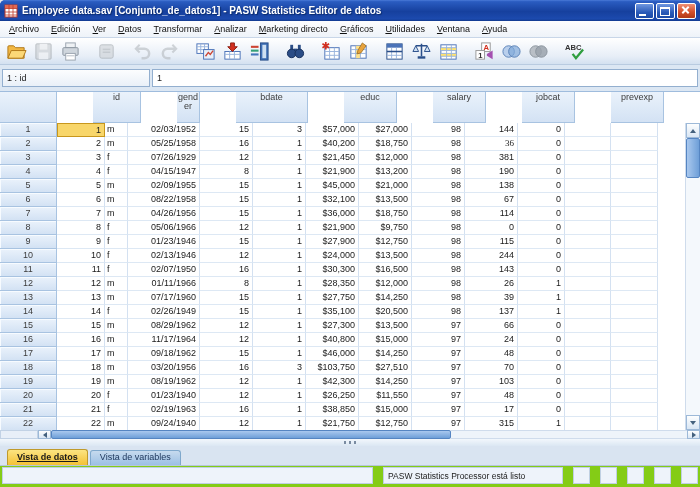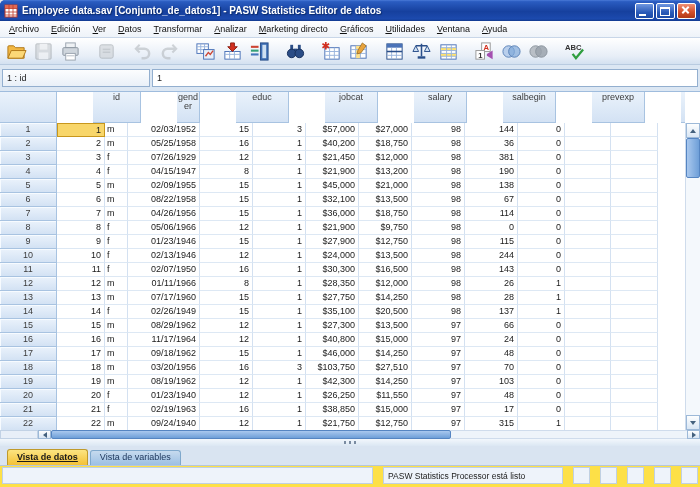--- a/index.html
+++ b/index.html
@@ -82,21 +82,21 @@
   .splitter{height:7px;background:linear-gradient(#f2f7fc,#dbe7f3);display:flex;align-items:center;justify-content:center;}
   .split-dots{width:14px;height:3px;background:radial-gradient(circle 1.4px at 2px 1.5px,#7a8ca2 95%,transparent),
     radial-gradient(circle 1.4px at 7px 1.5px,#7a8ca2 95%,transparent),
     radial-gradient(circle 1.4px at 12px 1.5px,#7a8ca2 95%,transparent);}
   .tabs{height:19px;background:#d9e4f1;display:flex;align-items:flex-end;padding-left:7px;gap:2px;}
   .tab{font-size:9px;padding:2px 9px 3px;border-radius:3px 3px 0 0;cursor:pointer;}
   .tab.active{background:linear-gradient(#fce481,#f3c136);border:1px solid #bf9a2c;border-bottom:none;
     font-weight:bold;color:#1a1a1a;text-decoration:underline;}
   .tab.inactive{background:linear-gradient(#c6daee,#9cc0e4);border:1px solid #7fa8cc;border-bottom:none;
     color:#20395e;padding-top:1px;}
-  .statusbar{height:19px;background:#fde047;border-top:1px solid #b6c6da;display:flex;padding:1px 2px;gap:10px;}
+  .statusbar{height:19px;background:#84cc16;border-top:1px solid #b6c6da;display:flex;padding:1px 2px;gap:10px;}
   .st-panel{border:1px solid #c0d0e2;background:#eef3fa;height:15px;}
   .st-main{flex:1;}
   .st-msg{width:170px;font-size:8.5px;color:#222;display:flex;align-items:center;padding:0 4px;white-space:nowrap;}
   .st-cell{width:15px;}
 </style>
 </head>
 <body>
 
 <div class="window">
 
@@ -284,24 +284,24 @@
     <span class="cr-box cr-cell">1 : id</span>
     <span class="cr-box cr-edit">1</span>
   </div>
 
   <div class="grid-area">
     <div class="grid" id="grid">
         <div class="g-row g-header">
           <div class="gc corner" style="width: 57px;"></div>
           <div class="gc hdr" style="width: 48px;">id</div>
           <div class="gc hdr" style="width: 23px;">gender</div>
+          <div class="gc hdr" style="width: 72px;">bdate</div>
           <div class="gc hdr" style="width: 53px;">educ</div>
+          <div class="gc hdr" style="width: 53px;">salary</div>
           <div class="gc hdr" style="width: 53px;">jobcat</div>
-          <div class="gc hdr" style="width: 53px;">salary</div>
-          <div class="gc hdr" style="width: 53px;">salbegin</div>
           <div class="gc hdr" style="width: 53px;">prevexp</div>
           <div class="gc hdr" style="width: 53px;">jobtime</div>
           <div class="gc hdr" style="width: 47px;">minority</div>
           <div class="gc hdr dim" style="width: 46px;">var</div>
           <div class="gc hdr dim" style="width: 47px;">var</div>
           <div class="gc hdr fillerh" style="flex: 1 1 0%;"></div>
         </div>
         <div class="g-row">
           <div class="gc rowhdr" style="width: 57px;">1</div>
           <div class="gc num selected" style="width: 48px;">1</div>
@@ -321,21 +321,21 @@
         <div class="g-row">
           <div class="gc rowhdr" style="width: 57px;">2</div>
           <div class="gc num" style="width: 48px;">2</div>
           <div class="gc txt" style="width: 23px;">m</div>
           <div class="gc num" style="width: 72px;">05/25/1958</div>
           <div class="gc num" style="width: 53px;">16</div>
           <div class="gc num" style="width: 53px;">1</div>
           <div class="gc num" style="width: 53px;">$40,200</div>
           <div class="gc num" style="width: 53px;">$18,750</div>
           <div class="gc num" style="width: 53px;">98</div>
-          <div class="gc num" style="width: 53px;">36</div>
+          <div class="gc num" style="width: 53px; font-family: Liberation Serif, serif;">36</div>
           <div class="gc num" style="width: 47px;">0</div>
           <div class="gc num" style="width: 46px;"></div>
           <div class="gc num" style="width: 47px;"></div>
           <div class="gc filler" style="flex: 1 1 0%;"></div>
         </div>
         <div class="g-row">
           <div class="gc rowhdr" style="width: 57px;">3</div>
           <div class="gc num" style="width: 48px;">3</div>
           <div class="gc txt" style="width: 23px;">f</div>
           <div class="gc num" style="width: 72px;">07/26/1929</div>
@@ -497,21 +497,21 @@
         <div class="g-row">
           <div class="gc rowhdr" style="width: 57px;">13</div>
           <div class="gc num" style="width: 48px;">13</div>
           <div class="gc txt" style="width: 23px;">m</div>
           <div class="gc num" style="width: 72px;">07/17/1960</div>
           <div class="gc num" style="width: 53px;">15</div>
           <div class="gc num" style="width: 53px;">1</div>
           <div class="gc num" style="width: 53px;">$27,750</div>
           <div class="gc num" style="width: 53px;">$14,250</div>
           <div class="gc num" style="width: 53px;">98</div>
-          <div class="gc num" style="width: 53px;">28</div>
+          <div class="gc num" style="width: 53px;">39</div>
           <div class="gc num" style="width: 47px;">1</div>
           <div class="gc num" style="width: 46px;"></div>
           <div class="gc num" style="width: 47px;"></div>
           <div class="gc filler" style="flex: 1 1 0%;"></div>
         </div>
         <div class="g-row">
           <div class="gc rowhdr" style="width: 57px;">14</div>
           <div class="gc num" style="width: 48px;">14</div>
           <div class="gc txt" style="width: 23px;">f</div>
           <div class="gc num" style="width: 72px;">02/26/1949</div>

